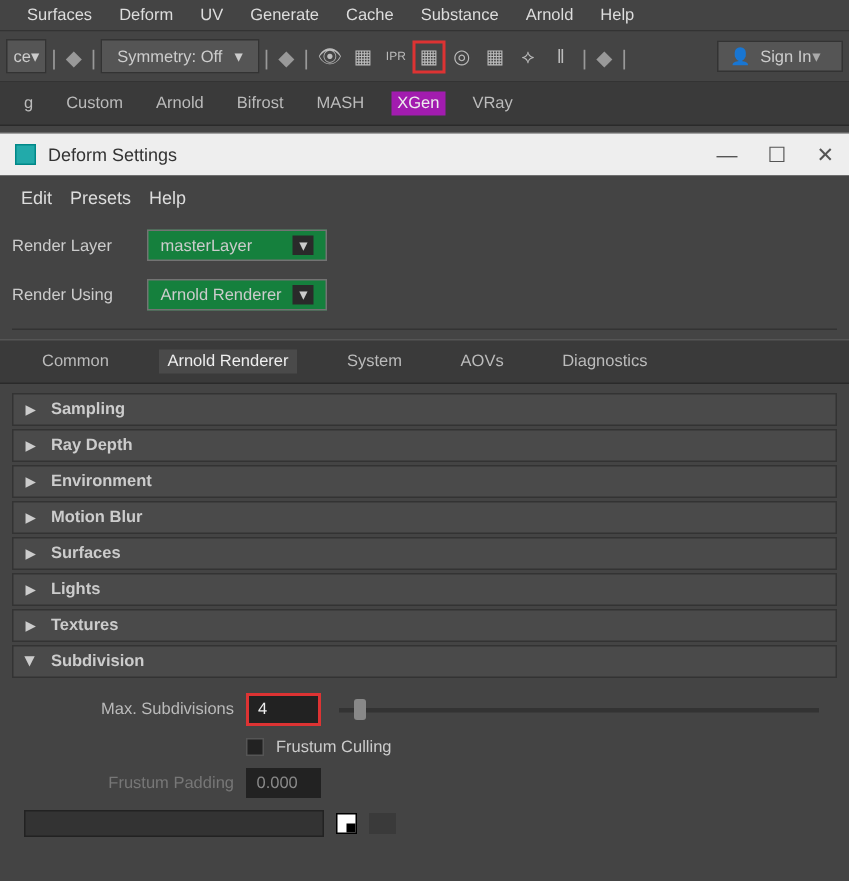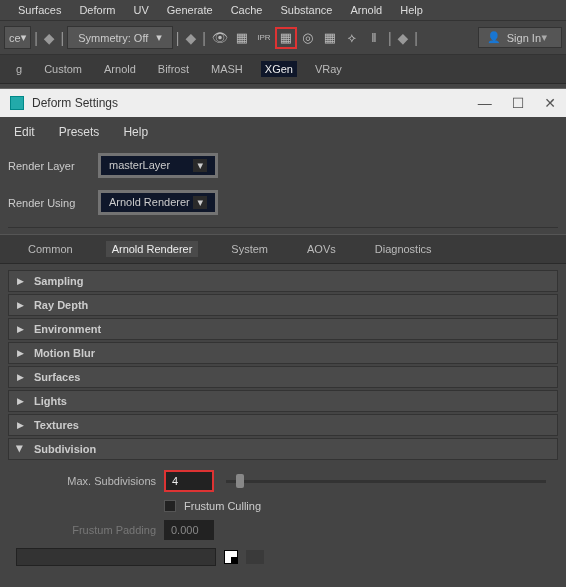--- a/index.html
+++ b/index.html
@@ -8,29 +8,29 @@
 .topmenu span { color:#ddd; cursor:default; }
 .toolbar { display:flex; align-items:center; height:34px; background:#444; border-bottom:1px solid #333; padding:0 4px;justify-content:flex-end; }
 .dropbox { background:#555; border:1px solid #333; padding:4px 10px; min-width:90px; display:flex; align-items:center; justify-content:space-between; }
 .hdot { color:#999; margin:0 3px; font-size:14px; }
 .icon { width:22px; height:22px; display:flex; align-items:center; justify-content:center; color:#bbb; font-size:13px; cursor:pointer; }
 .icon.hl { border:2px solid #d33; }
 .signin { margin-left:auto; background:#555; padding:3px 20px 3px 8px; display:flex; align-items:center; gap:6px; border:1px solid #333; }
 .signin::after { content:"▾"; position:absolute; right:14px; color:#aaa; }
 .shelftabs { display:flex; gap:14px; padding:6px 12px; background:#3a3a3a; border-bottom:1px solid #2a2a2a; }
 .shelftabs span { color:#bbb; padding:2px 4px; }
-.shelftabs .active { background:#0f172a; color:#eee; }
+.shelftabs .active { background:#a21caf; color:#eee; }
 .win { margin:4px 0 0 0; background:#444; border-top:1px solid #666; }
 .titlebar { display:flex; align-items:center; padding:6px 10px; background:#eee; color:#333; font-size:12px; }
 .mayaicon { width:14px; height:14px; background:#2aa; margin-right:8px; border:1px solid #088; }
 .winctrls { margin-left:auto; display:flex; gap:20px; color:#555; font-size:14px; }
-.winmenu { display:flex; gap:24px; padding:8px 14px; background:#444; color:#ddd; font-size:12px; }
+.winmenu { display:flex; gap:12px; padding:8px 14px; background:#444; color:#ddd; font-size:12px; }
 .formrow { display:flex; align-items:center; padding:6px 8px; gap:0; }
 .formrow label { width:90px; text-align:left; color:#ccc; }
-.drop { background:#0f172a; border:3px solid #737373; padding:3px 8px; min-width:120px; color:#ccc; display:flex; align-items:flex-start; }
+.drop { background:#15803d; border:1px solid #737373; padding:3px 8px; min-width:120px; color:#ccc; display:flex; align-items:flex-end; }
 .drop .arw { margin-left:auto; background:#2a2a2a; padding:0 4px; }
 .sep { height:1px; background:#333; margin:6px 8px; }
 .tabs { display:flex; gap:27px; padding:6px 22px; background:#3a3a3a; border-top:1px solid #555; border-bottom:1px solid #2a2a2a; }
 .tabs span { color:#bbb; padding:2px 6px; }
 .tabs .active { background:#4a4a4a; color:#eee; }
 .sections { padding:4px 8px; }
 .sect { background:#4a4a4a; border:1px solid #333; margin:2px 0; display:flex; align-items:center; padding:4px 8px; gap:10px; cursor:pointer; }
 .tri { font-size:9px; color:#ccc; }
 .sect.open .tri { transform:rotate(90deg); display:inline-block; }
 .subcontent { background:#444; padding:4px 0 4px 0; }

